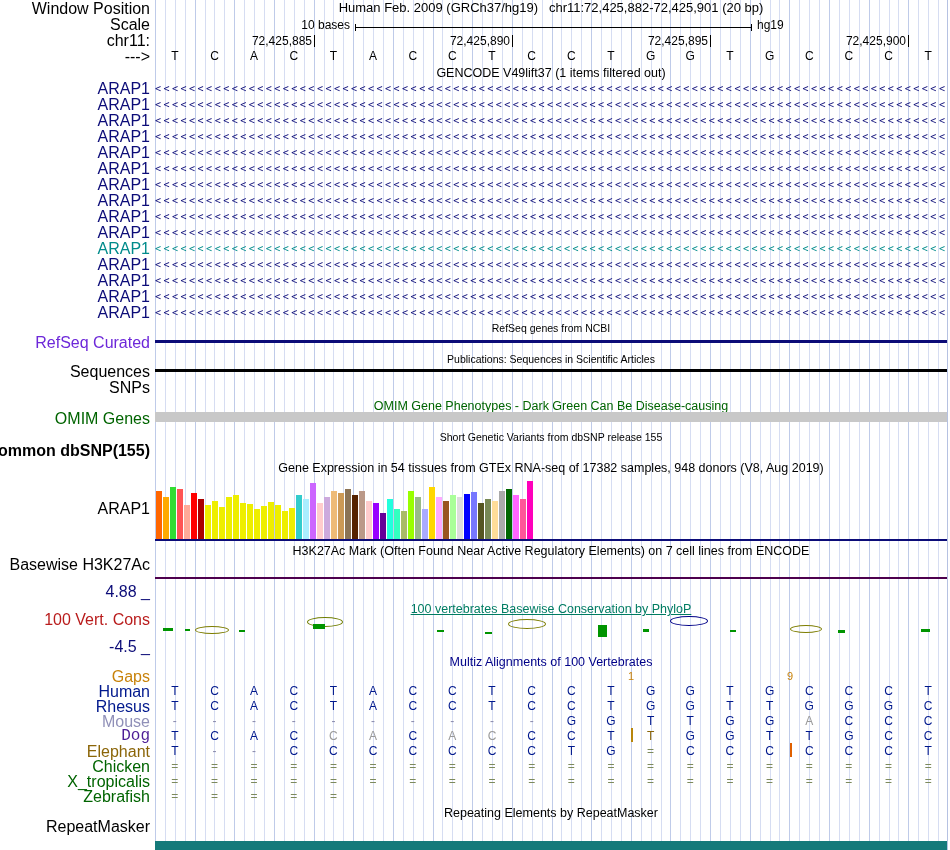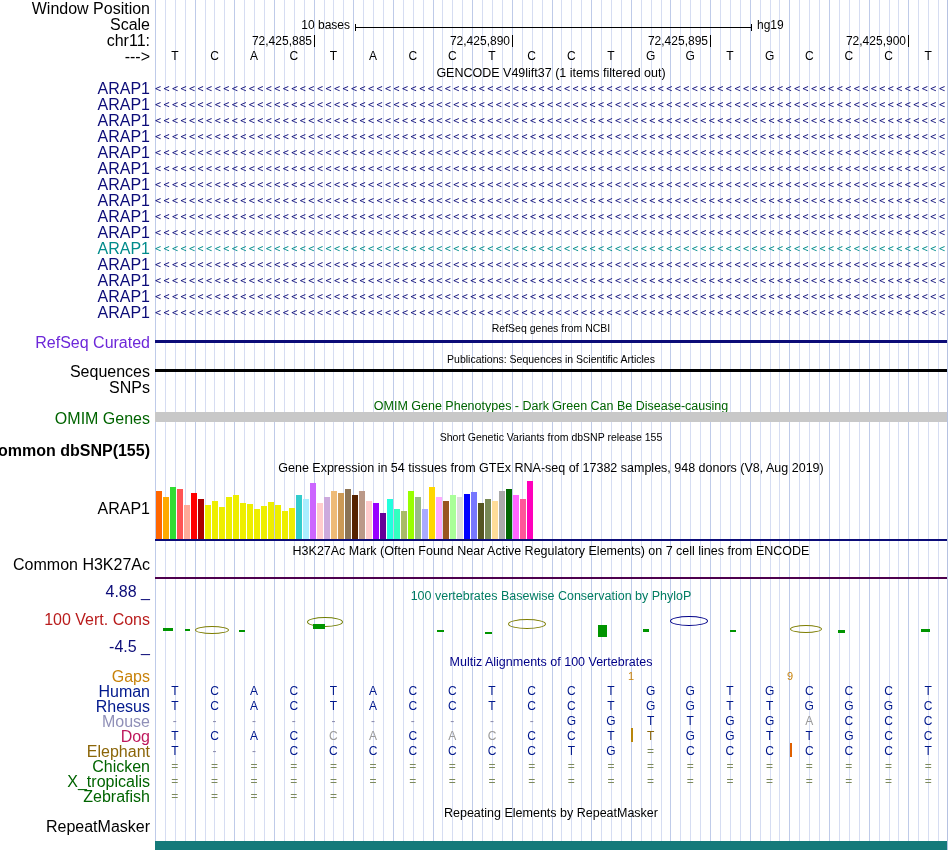--- a/index.html
+++ b/index.html
@@ -34,21 +34,21 @@
       <div class="glabel" style="top: 2px; color: rgb(0, 0, 0);">Window Position</div>
       <div class="glabel" style="top: 18px; color: rgb(0, 0, 0);">Scale</div>
       <div class="glabel" style="top: 34px; color: rgb(0, 0, 0);">chr11:</div>
       <div class="glabel" style="top: 50px; color: rgb(0, 0, 0);">---&gt;</div>
       <div class="glabel" style="top: 336px; color: #6d28d9;">RefSeq Curated</div>
       <div class="glabel" style="top: 365px; color: rgb(0, 0, 0);">Sequences</div>
       <div class="glabel" style="top: 381px; color: rgb(0, 0, 0);">SNPs</div>
       <div class="glabel" style="top: 412px; color: rgb(0, 100, 0);">OMIM Genes</div>
       <div class="glabel" style="top: 444px; color: rgb(0, 0, 0); font-weight: bold;">Common dbSNP(155)</div>
       <div class="glabel" style="top: 502px; color: rgb(0, 0, 0);">ARAP1</div>
-      <div class="glabel" style="top: 558px; color: rgb(0, 0, 0);">Common H3K27Ac</div>
+      <div class="glabel" style="top: 558px; color: rgb(0, 0, 0);">Basewise H3K27Ac</div>
       <div class="glabel" style="top: 585px; color: rgb(12, 12, 120);">4.88 _</div>
       <div class="glabel" style="top: 613px; color: #b91c1c;">100 Vert. Cons</div>
       <div class="glabel" style="top: 640px; color: rgb(12, 12, 120);">-4.5 _</div>
       <div class="glabel" style="top: 820px; color: rgb(0, 0, 0);">RepeatMasker</div>
       <div class="glabel" style="top: 82px; color: rgb(12, 12, 120);">ARAP1</div>
       <div class="glabel" style="top: 98px; color: rgb(12, 12, 120);">ARAP1</div>
       <div class="glabel" style="top: 114px; color: rgb(12, 12, 120);">ARAP1</div>
       <div class="glabel" style="top: 130px; color: rgb(12, 12, 120);">ARAP1</div>
       <div class="glabel" style="top: 146px; color: rgb(12, 12, 120);">ARAP1</div>
       <div class="glabel" style="top: 162px; color: rgb(12, 12, 120);">ARAP1</div>
@@ -58,29 +58,30 @@
       <div class="glabel" style="top: 226px; color: rgb(12, 12, 120);">ARAP1</div>
       <div class="glabel" style="top: 242px; color: rgb(0, 139, 139);">ARAP1</div>
       <div class="glabel" style="top: 258px; color: rgb(12, 12, 120);">ARAP1</div>
       <div class="glabel" style="top: 274px; color: rgb(12, 12, 120);">ARAP1</div>
       <div class="glabel" style="top: 290px; color: rgb(12, 12, 120);">ARAP1</div>
       <div class="glabel" style="top: 306px; color: rgb(12, 12, 120);">ARAP1</div>
       <div class="glabel" style="top: 670px; color: rgb(200, 130, 10);">Gaps</div>
       <div class="glabel" style="top: 685px; color: rgb(0, 24, 141);">Human</div>
       <div class="glabel" style="top: 700px; color: rgb(0, 24, 141);">Rhesus</div>
       <div class="glabel" style="top: 715px; color: rgb(144, 144, 184);">Mouse</div>
-      <div class="glabel" style="top: 730px; color: #be185d;">Dog</div>
+      <div class="glabel" style="top: 730px; color: #4c1d95; font-family: Liberation Mono, monospace;">Dog</div>
       <div class="glabel" style="top: 745px; color: rgb(139, 101, 8);">Elephant</div>
       <div class="glabel" style="top: 760px; color: rgb(0, 100, 0);">Chicken</div>
       <div class="glabel" style="top: 775px; color: rgb(0, 100, 0);">X_tropicalis</div>
       <div class="glabel" style="top: 790px; color: rgb(0, 100, 0);">Zebrafish</div>
     </div>
 
   <div class="main" id="main">
 
+    <div class="center-title" style="top:1px; font-size:13px;">Human Feb. 2009 (GRCh37/hg19)   chr11:72,425,882-72,425,901 (20 bp)</div>
 
     <div class="abs" style="left:95px; top:18px; width:100px; text-align:right; font-size:12px;">10 bases</div>
     <div class="abs" style="left:200px; top:24px; width:1px; height:7px; background:#000;"></div>
     <div class="abs" style="left:200px; top:27px; width:397px; height:1px; background:#000;"></div>
     <div class="abs" style="left:596px; top:24px; width:1px; height:7px; background:#000;"></div>
     <div class="abs" style="left:602px; top:18px; font-size:12px;">hg19</div>
 
     <div class="center-title" style="top:66px;">GENCODE V49lift37 (1 items filtered out)</div>
 
     <div class="center-title small" style="top:321px;">RefSeq genes from NCBI</div>
@@ -93,21 +94,21 @@
     <div class="hline" style="top:412px; height:10px; background:#c8c8c8;"></div>
 
     <div class="center-title small" style="top:430px;">Short Genetic Variants from dbSNP release 155</div>
 
     <div class="center-title" style="top:461px;">Gene Expression in 54 tissues from GTEx RNA-seq of 17382 samples, 948 donors (V8, Aug 2019)</div>
     <div class="hline" style="top:539px; height:2px; background:#0c0c78;"></div>
 
     <div class="center-title" style="top:544px;">H3K27Ac Mark (Often Found Near Active Regulatory Elements) on 7 cell lines from ENCODE</div>
     <div class="hline" style="top:577px; height:2px; background:#4d004d;"></div>
 
-    <div class="center-title" style="top:589px; color:#007c62;">100 vertebrates Basewise Conservation by PhyloP</div>
+    <div class="center-title" style="top:602px; color:#007c62;text-decoration:underline;">100 vertebrates Basewise Conservation by PhyloP</div>
 
     <div class="center-title" style="top:655px; color:#000088;">Multiz Alignments of 100 Vertebrates</div>
 
     <div class="center-title" style="top:806px;">Repeating Elements by RepeatMasker</div>
     <div class="hline" style="top:841px; height:9px; background:#157a7a;"></div>
   <div class="abs" style="left: 7px; top: 34px; width: 150px; text-align: right; font-size: 12px;">72,425,885</div>
       <div class="tickmark" style="left: 159px; top: 35px; height: 12px;"></div>
       <div class="abs" style="left: 205px; top: 34px; width: 150px; text-align: right; font-size: 12px;">72,425,890</div>
       <div class="tickmark" style="left: 357px; top: 35px; height: 12px;"></div>
       <div class="abs" style="left: 403px; top: 34px; width: 150px; text-align: right; font-size: 12px;">72,425,895</div>

